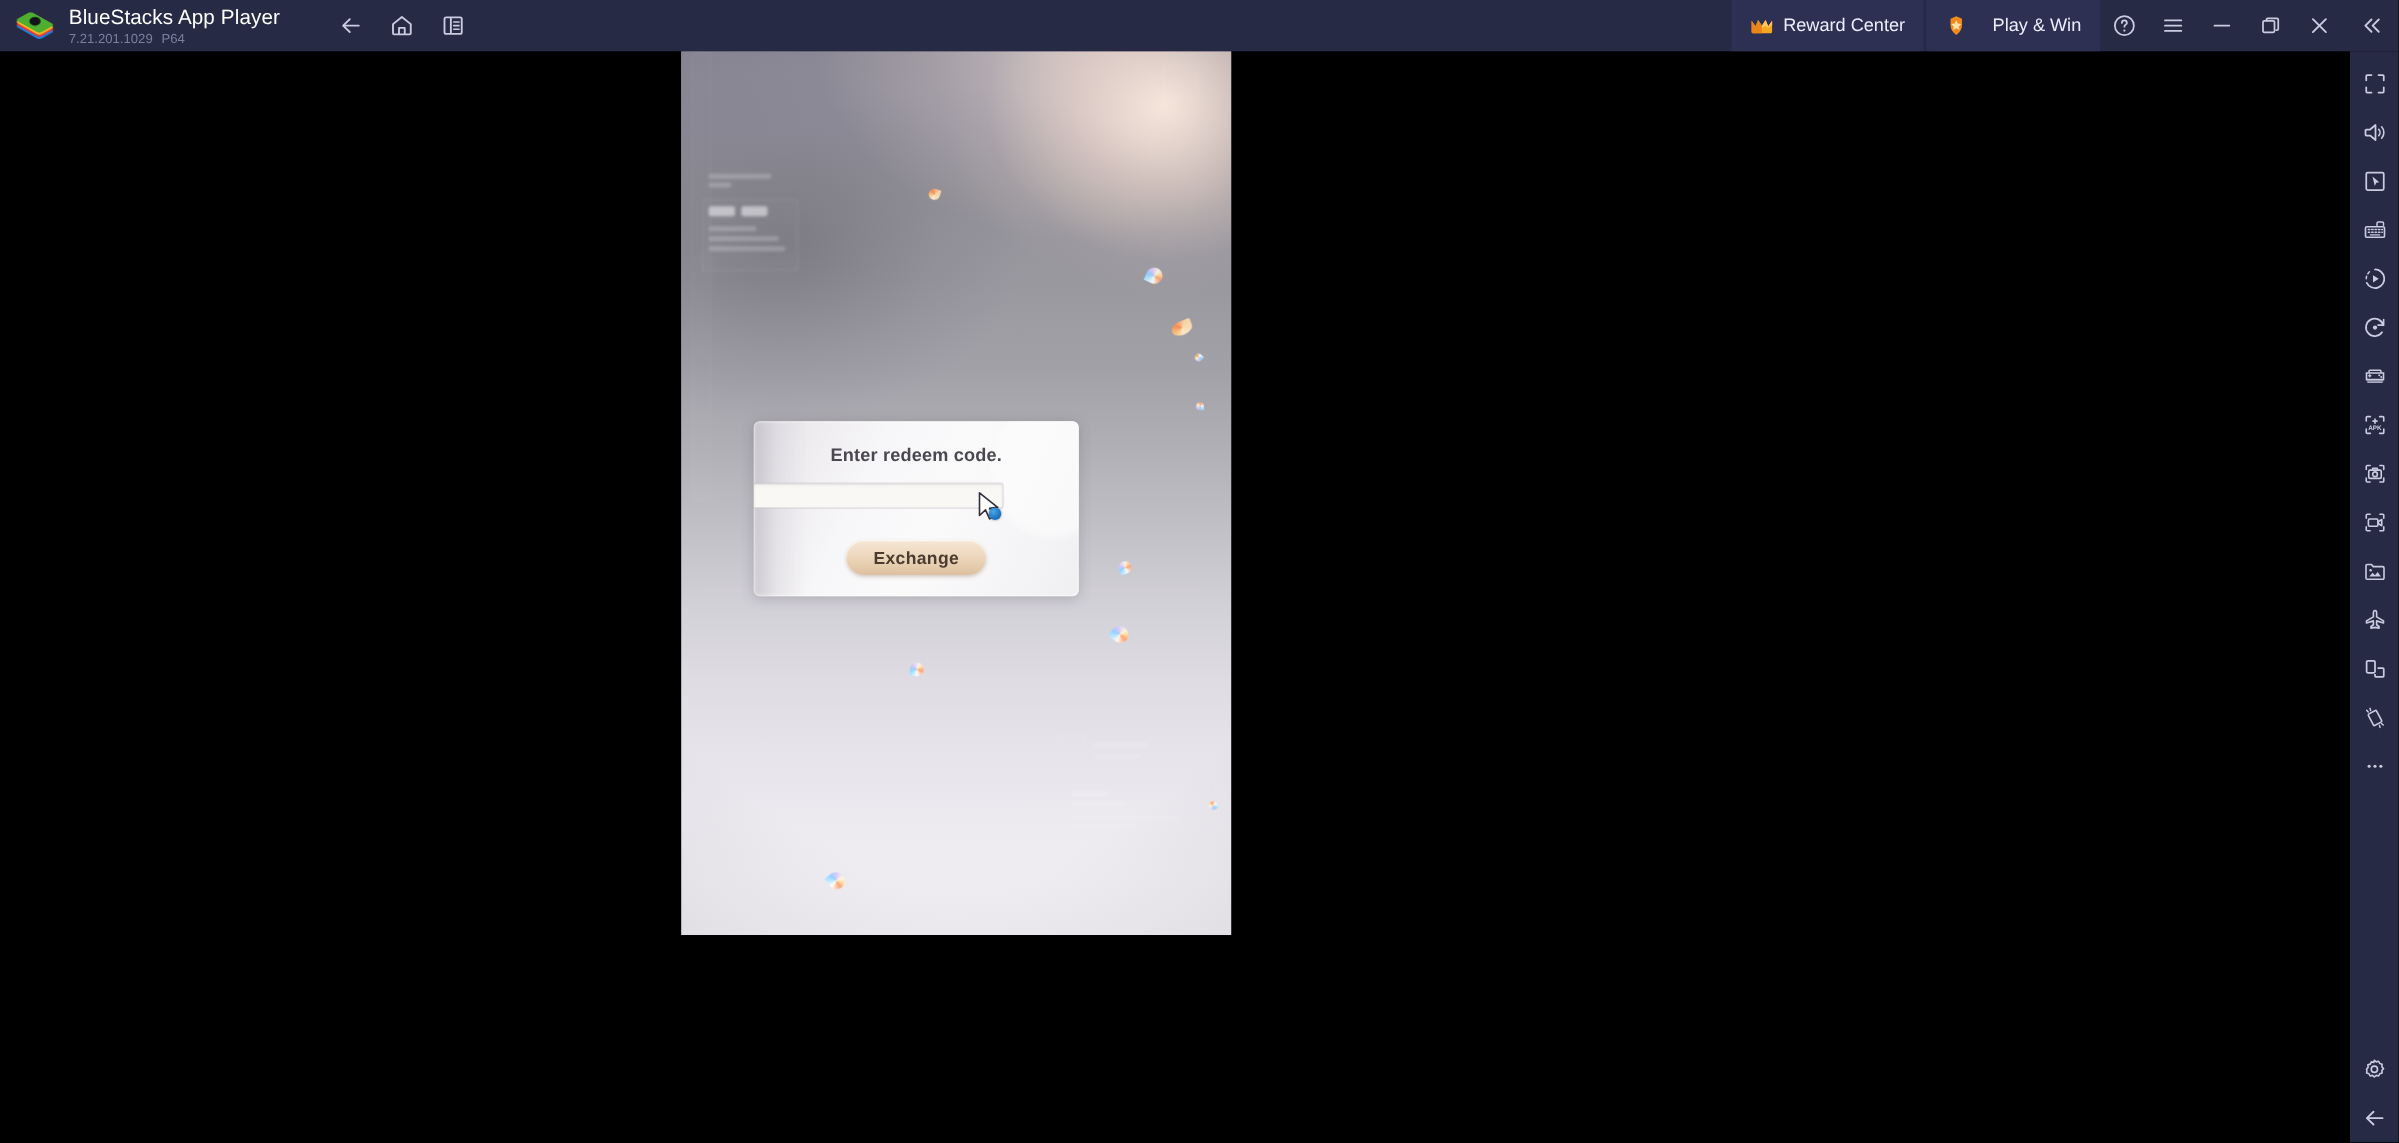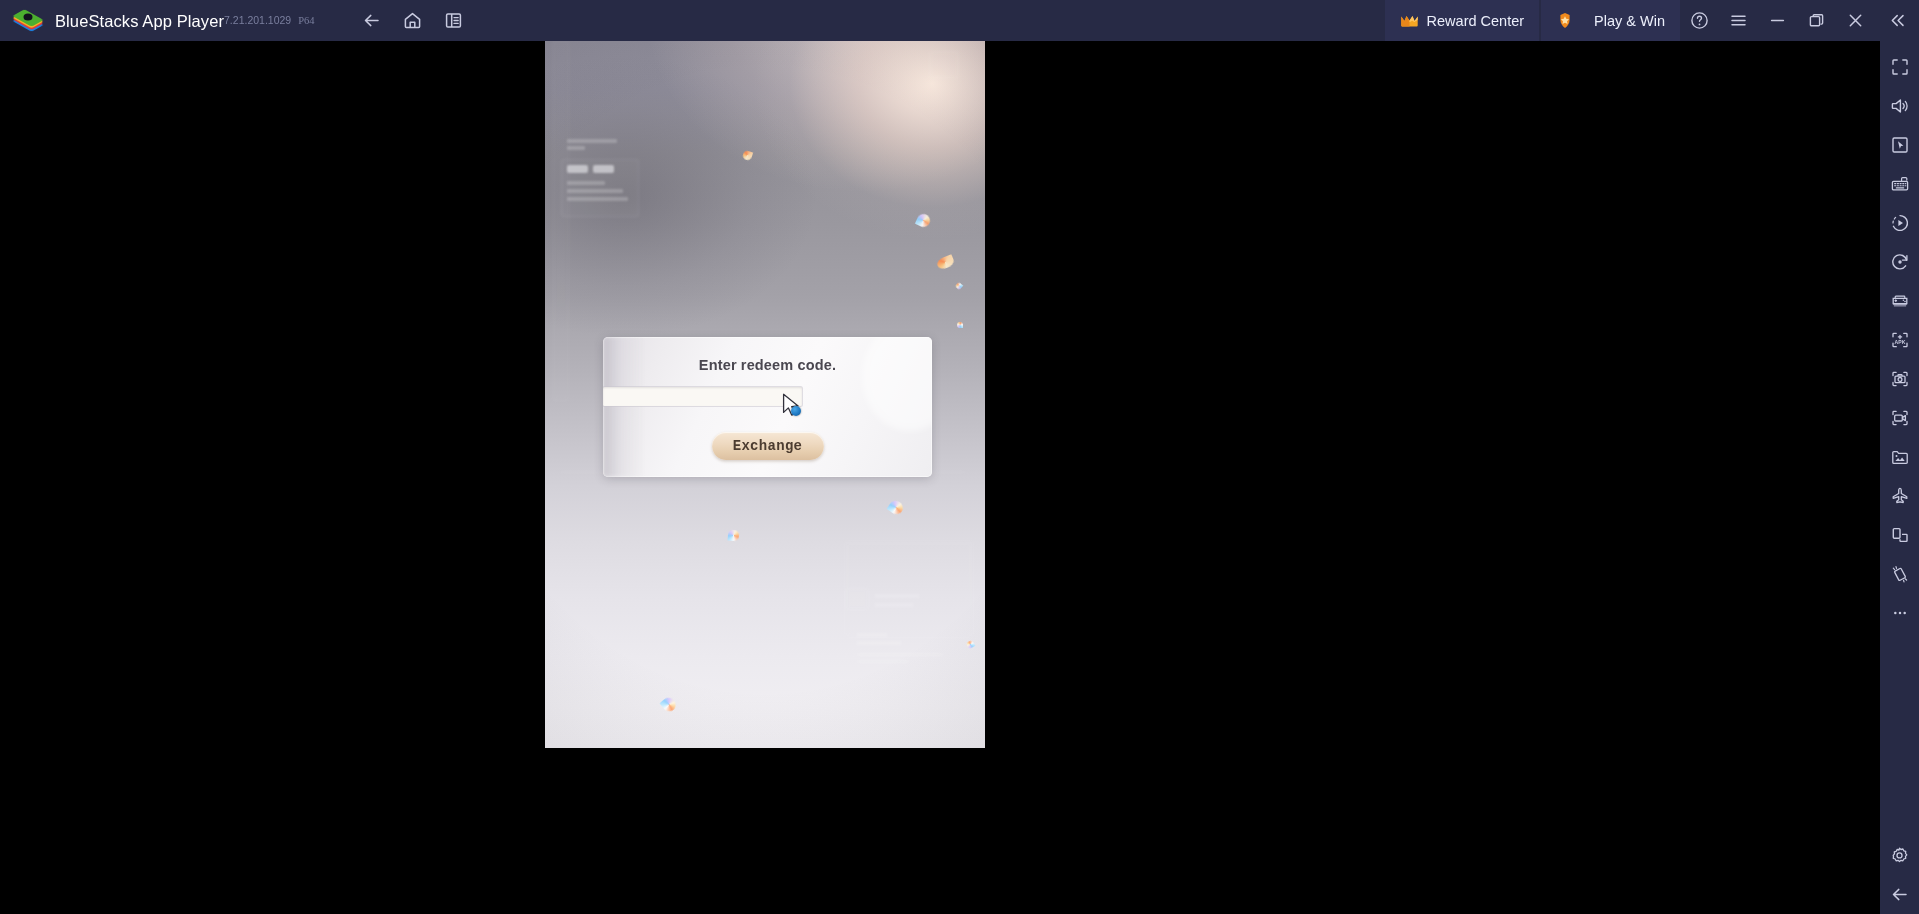--- a/index.html
+++ b/index.html
@@ -39,30 +39,30 @@
   .tb-logo .l3 { background:#f5b321; transform: translate(-50%,-58%) rotateX(56deg) rotateZ(45deg); }
   .tb-logo .l4 { background:#4caf2f; transform: translate(-50%,-68%) rotateX(56deg) rotateZ(45deg); }
   .tb-logo .core {
     position: absolute; left: 50%; top: 38%;
     width: 9px; height: 7px;
     background: #12121e;
     border-radius: 50%;
     transform: translate(-50%,-50%);
   }
 
-  .tb-titlewrap { margin-left: 12px; display:flex; flex-direction:row; justify-content:center; flex:none; }
+  .tb-titlewrap { margin-left: 12px; display:flex; flex-direction:column; justify-content:center; flex:none; }
   .tb-title {
     font-size: 16.5px; color: #ffffff; letter-spacing: .1px; line-height: 18px;
     white-space: nowrap;
   }
   .tb-sub {
     margin-top: 2px;
     font-size: 10.5px; color: #7a7f9e; line-height: 12px; white-space: nowrap;
   }
-  .tb-sub .pbit { margin-left: 7px; font-family: Liberation Serif, serif; }
+  .tb-sub .pbit { margin-left: 7px; }
 
   .tb-nav { display:flex; align-items:center; margin-left: 36px; }
   .tb-navbtn {
     width: 41px; height: 41px;
     display:flex; align-items:center; justify-content:center;
     cursor: pointer;
   }
   .tb-navbtn svg { display:block; }
 
   .tb-spacer { flex: 1 1 auto; }
@@ -173,21 +173,21 @@
     opacity: .92;
   }
   .spark.s-warm i {
     background: conic-gradient(from 190deg, #fff0cf 0deg, #ffc77e 60deg, #ff8a4a 120deg, #ffd9a8 220deg, #fff0cf 360deg);
   }
 
   
   .dialog {
     position: absolute;
     left: 58px; top: 296px;
-    width: 329px; height: 140px;
+    width: 260px; height: 140px;
     background: linear-gradient(115deg, #e3e0e6 0%, #eeecef 16%, #f7f6f8 34%, #fbfafb 56%, #f6f5f7 76%, #efeef1 100%);
     border-radius: 5px;
     box-shadow: 0 2px 10px rgba(60,56,70,0.22), 0 0 0 1px rgba(255,255,255,0.5) inset;
     overflow: hidden;
   }
   .dialog::before {
     content:"";
     position:absolute; left:0; top:0; bottom:0; width: 42px;
     background: linear-gradient(90deg, rgba(175,172,182,0.55) 0%, rgba(205,202,210,0.3) 45%, rgba(255,255,255,0) 100%);
     filter: blur(2px);
@@ -226,21 +226,21 @@
   .dlg-btn {
     position: relative; z-index: 3;
     display: block;
     margin: 26px auto 0;
     width: 112px; height: 28px;
     border: none;
     border-radius: 14px;
     background: linear-gradient(180deg, #f6e7d5 0%, #eed9c0 42%, #e6cdae 72%, #dcc0a0 100%);
     box-shadow: 0 1.5px 3px rgba(120,95,70,0.28), inset 0 1px 1px rgba(255,255,255,0.75);
     cursor: pointer;
-    font-family: Liberation Mono, monospace;
+    font-family: Liberation Sans, sans-serif;
     font-weight: 700;
     font-size: 14px;
     color: #4c3c30;
     letter-spacing: .3px;
   }
 
   
   .cursor {
     position: absolute;
     z-index: 20;

